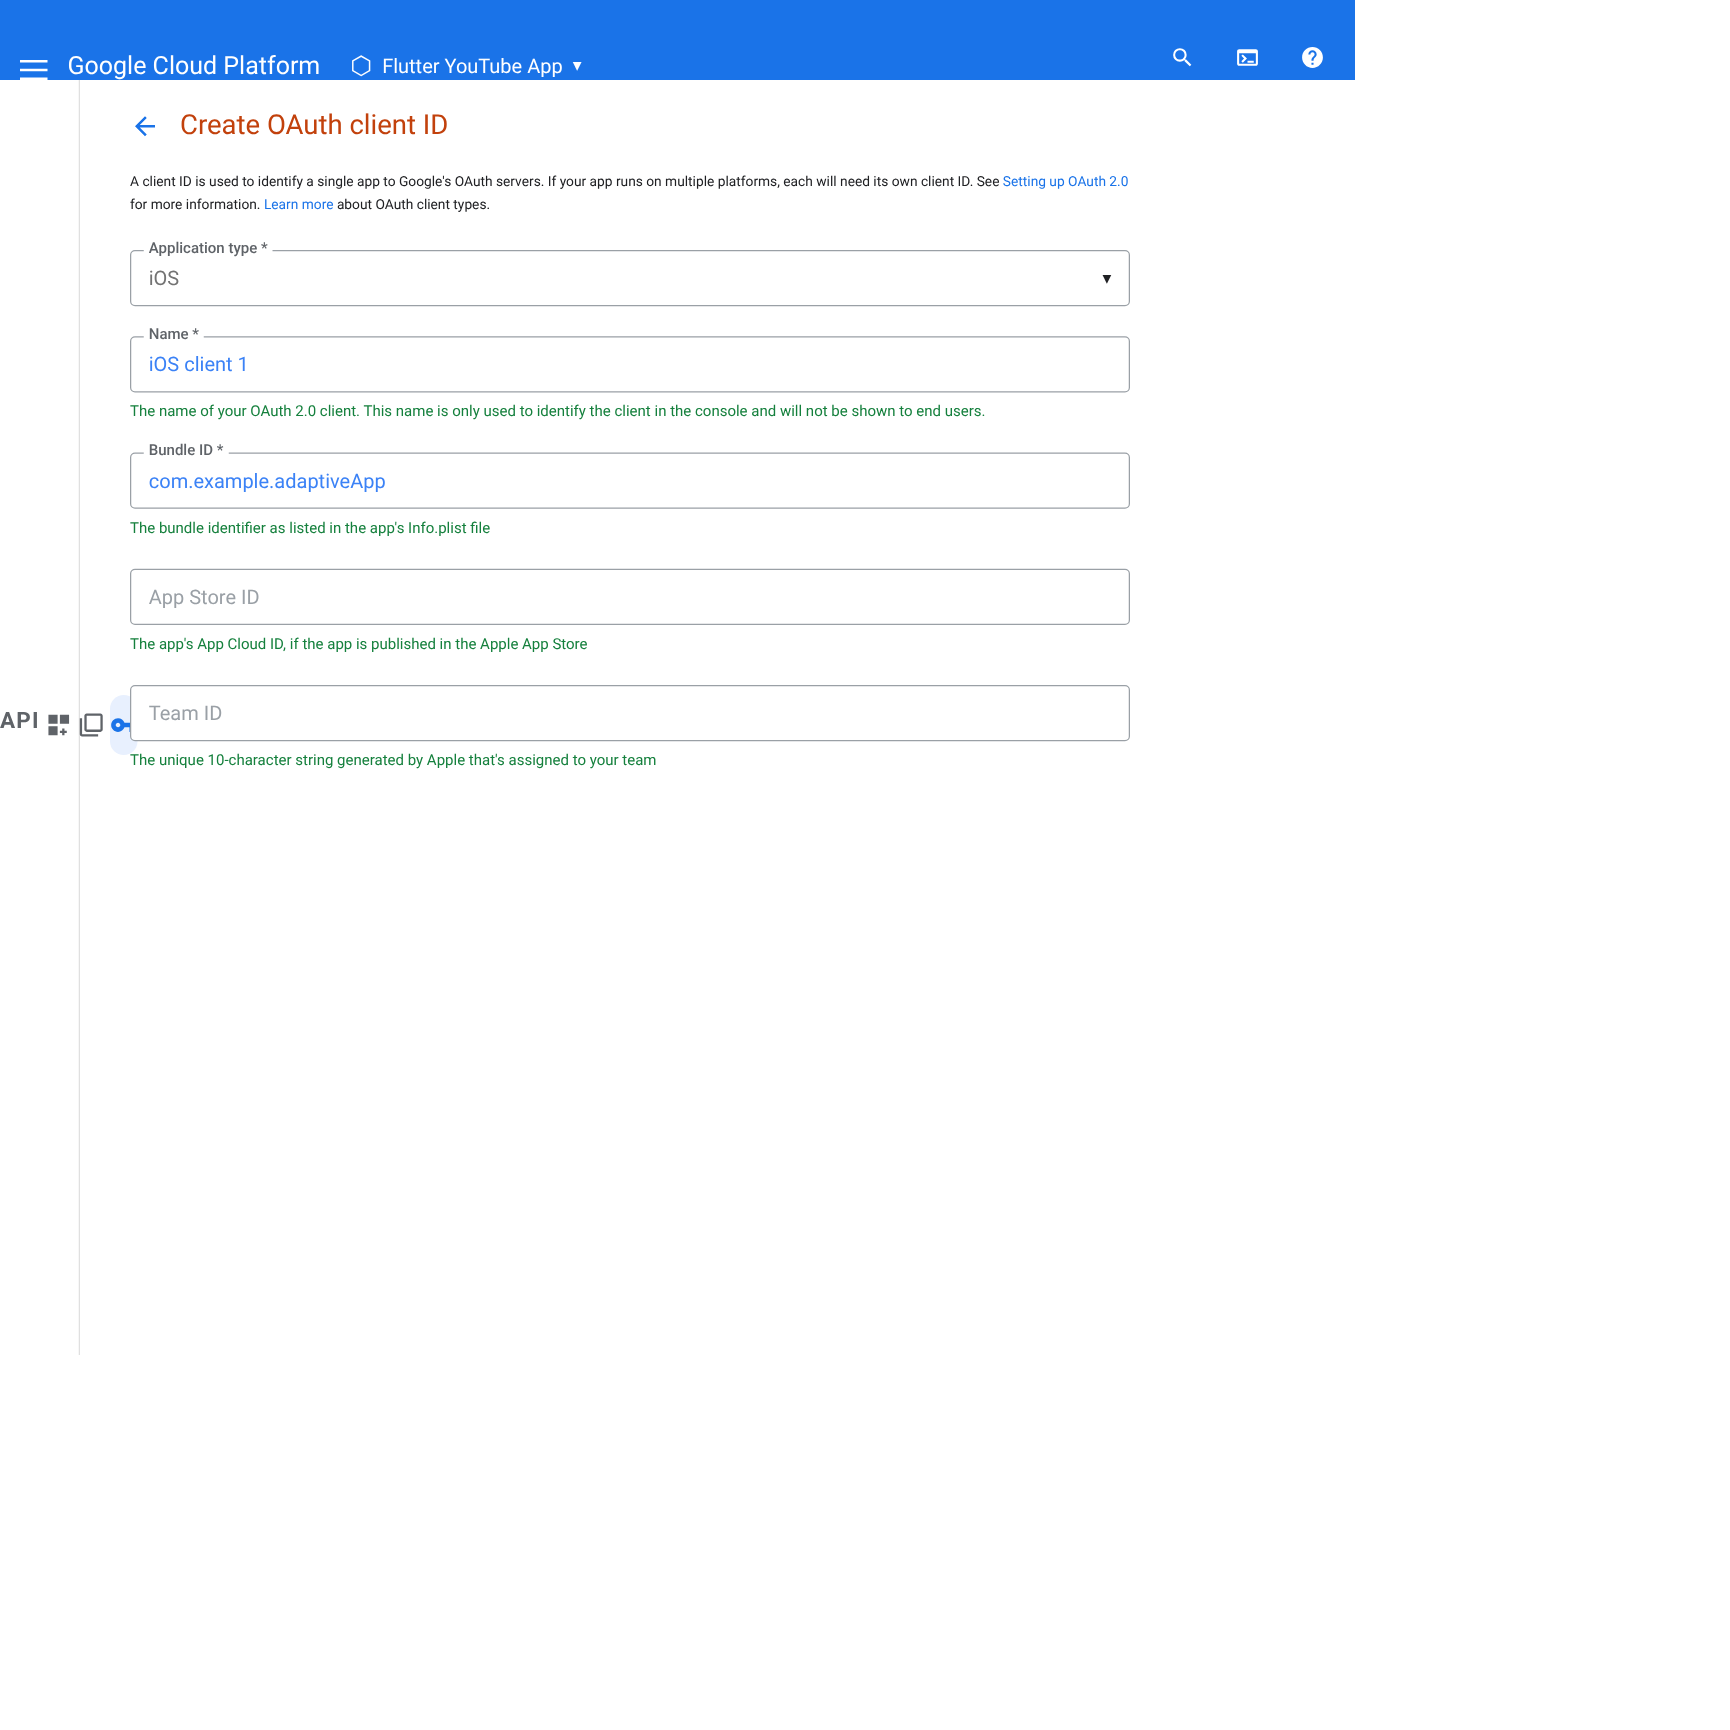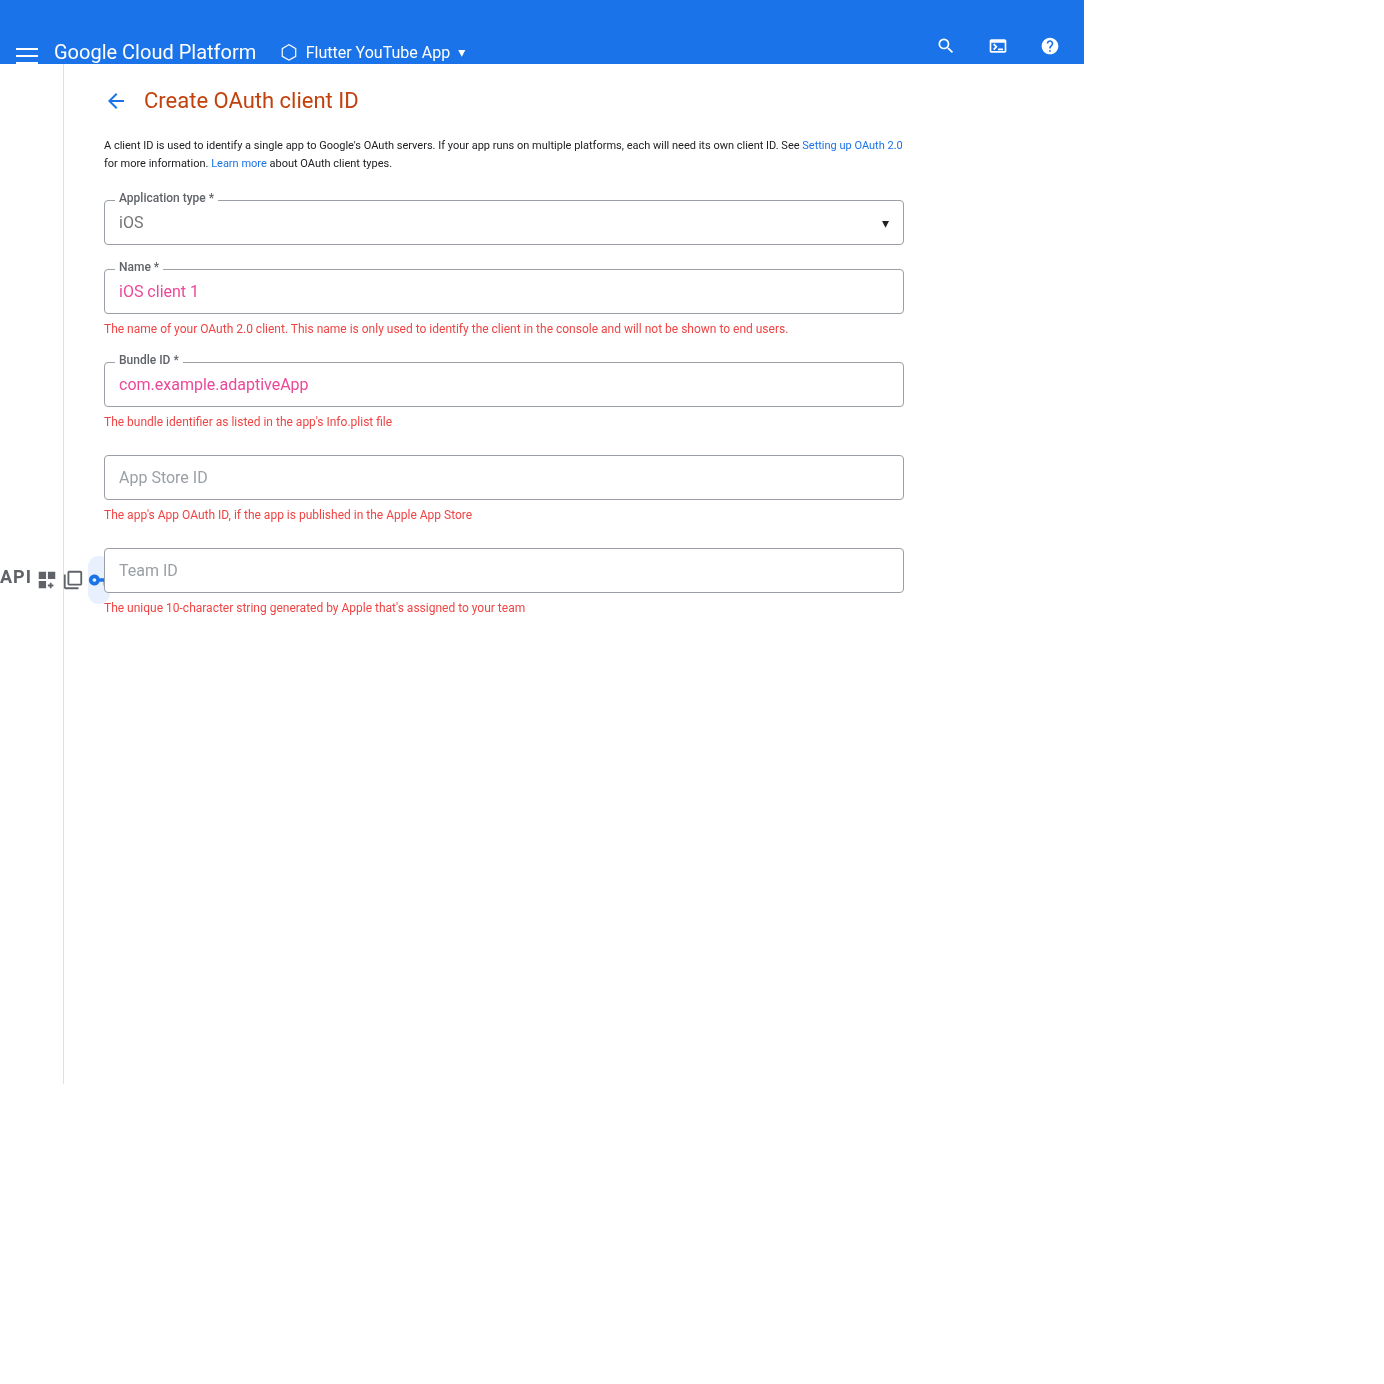--- a/index.html
+++ b/index.html
@@ -135,21 +135,21 @@
       content: '▾';
       position: absolute;
       right: 14px;
       top: 50%;
       transform: translateY(-50%);
       color: #202124;
       font-size: 14px;
       pointer-events: none;
     }
     .field-hint {
-      font-size: 12px; color: #ef4444; margin-top: 6px; line-height: 1.5;
+      font-size: 12px; color: #15803d; margin-top: 6px; line-height: 1.5;
     }
 
     .plain-field {
       border: 1px solid #9aa0a6;
       border-radius: 4px;
       background: #fff;
       position: relative;
     }
     .plain-field .field-legend {
       position: absolute;
@@ -159,21 +159,21 @@
       padding: 0 4px;
       font-size: 12px;
       color: #5f6368;
       font-weight: 500;
     }
     .plain-field input {
       width: 100%;
       border: none;
       outline: none;
       font-size: 16px;
-      color: #ec4899;
+      color: #3b82f6;
       background: transparent;
       padding: 12px 14px;
       font-family: inherit;
     }
 
     .placeholder-field {
       border: 1px solid #9aa0a6;
       border-radius: 4px;
       background: #fff;
     }
@@ -340,21 +340,21 @@
           <span class="field-legend">Bundle ID *</span>
           <input type="text" value="com.example.adaptiveApp" style="">
         </div>
         <p class="field-hint">The bundle identifier as listed in the app's Info.plist file</p>
       </div>
 
       <div class="field-group">
         <div class="placeholder-field">
           <input type="text" placeholder="App Store ID" style="">
         </div>
-        <p class="field-hint">The app's App OAuth ID, if the app is published in the Apple App Store</p>
+        <p class="field-hint">The app's App Cloud ID, if the app is published in the Apple App Store</p>
       </div>
 
       <div class="field-group">
         <div class="placeholder-field">
           <input type="text" placeholder="Team ID" style="">
         </div>
         <p class="field-hint">The unique 10-character string generated by Apple that's assigned to your team</p>
       </div>
 
 

